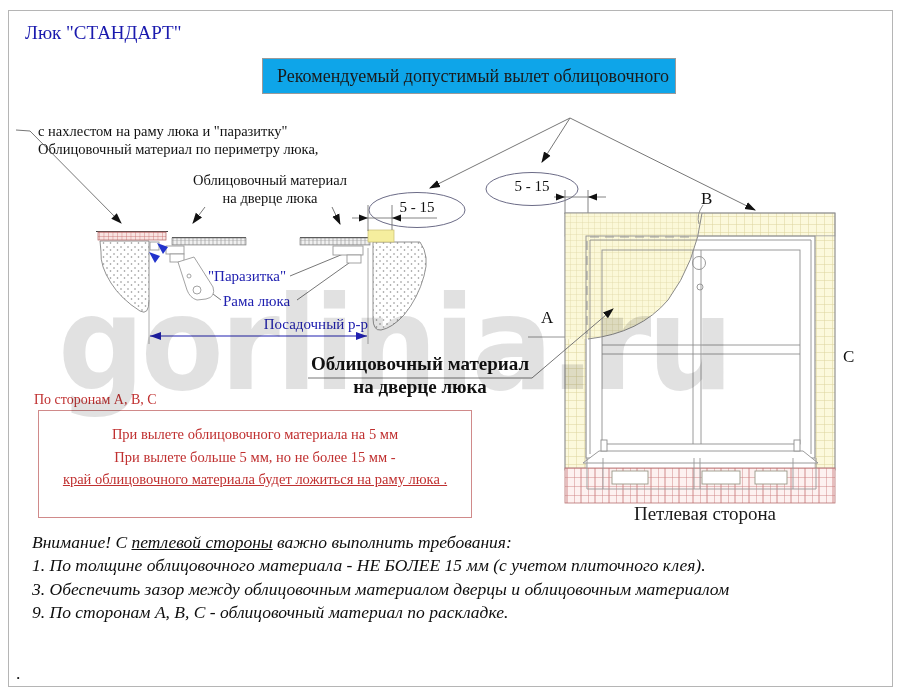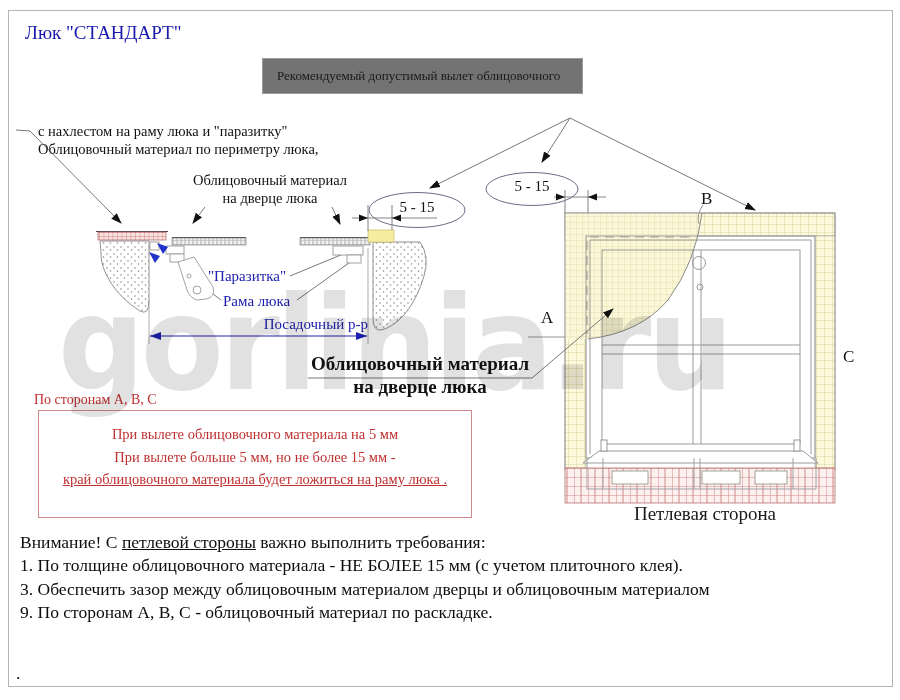--- a/index.html
+++ b/index.html
@@ -1,22 +1,22 @@
 <!DOCTYPE html>
 <html><head>
 <meta charset="utf-8">
 <style>
   html,body{margin:0;padding:0;background:#ffffff;}
   .page{position:relative;width:900px;height:700px;background:#fff;overflow:hidden;
         font-family:"Liberation Serif",serif;color:#1a1a1a;}
   .frame{position:absolute;left:8px;top:10px;width:883px;height:675px;border:1px solid #b5b5b5;}
   .abs{position:absolute;}
   .t-title{font-size:19px;color:#1a1aae;white-space:nowrap;}
-  .callout{border:1px solid #9a9a9a;background:#737373;font-size:13px;line-height:26px;
-           padding:4px 22px 4px 14px;white-space:nowrap;}
+  .callout{border:1px solid #9a9a9a;background:#0ea5e9;font-size:18px;line-height:26px;
+           padding:4px 6px 4px 14px;white-space:nowrap;}
   .lbl{font-size:14.5px;line-height:17.5px;color:#111;}
   .lbl-c{text-align:center;}
   .blue{color:#2020b0;}
   .blbl{font-size:15px;white-space:nowrap;}
   .boldlbl{font-size:19px;font-weight:bold;line-height:23px;text-align:center;color:#111;}
   .dimtxt{font-size:15px;color:#111;white-space:nowrap;}
   .sideletter{font-size:17px;color:#111;}
   .notetitle{font-size:14px;color:#c03030;white-space:nowrap;}
   .notebox{border:1px solid #d08a8a;background:#fff;}
   .noteline{font-size:14.5px;line-height:22.5px;color:#c03030;text-align:center;white-space:nowrap;}
@@ -237,21 +237,21 @@
   <div class="abs notetitle z2" style="left:34px;top:392px;">По сторонам А, В, С</div>
 
   <div class="abs notebox z2" style="left:38px;top:410px;width:432px;height:106px;">
     <div class="noteline" style="margin-top:12px;">При вылете облицовочного материала  на 5 мм</div>
     <div class="noteline">При вылете больше 5 мм, но не более 15 мм -</div>
     <div class="noteline uline">край облицовочного материала будет ложиться на раму люка .</div>
   </div>
 
   <div class="abs hinge z2" style="left:620px;top:503px;width:170px;">Петлевая сторона</div>
 
-  <div class="abs z2" style="left:20px;top:531px;">
+  <div class="abs z2" style="left:32px;top:531px;font-style:italic;">
     <div class="req"><span>Внимание! С </span><span class="uline">петлевой стороны</span><span> важно выполнить требования:</span></div>
     <div class="req">1. По толщине облицовочного материала - НЕ БОЛЕЕ 15 мм (с учетом плиточного клея).</div>
     <div class="req">3. Обеспечить зазор между облицовочным материалом дверцы и облицовочным материалом</div>
     <div class="req">9. По сторонам А, В, С - облицовочный материал по раскладке.</div>
   </div>
 
   <div class="abs req z2" style="left:16px;top:662px;">.</div>
 
   <div class="abs watermark" style="left:58px;top:268px;">gorlinia.ru</div>
 

